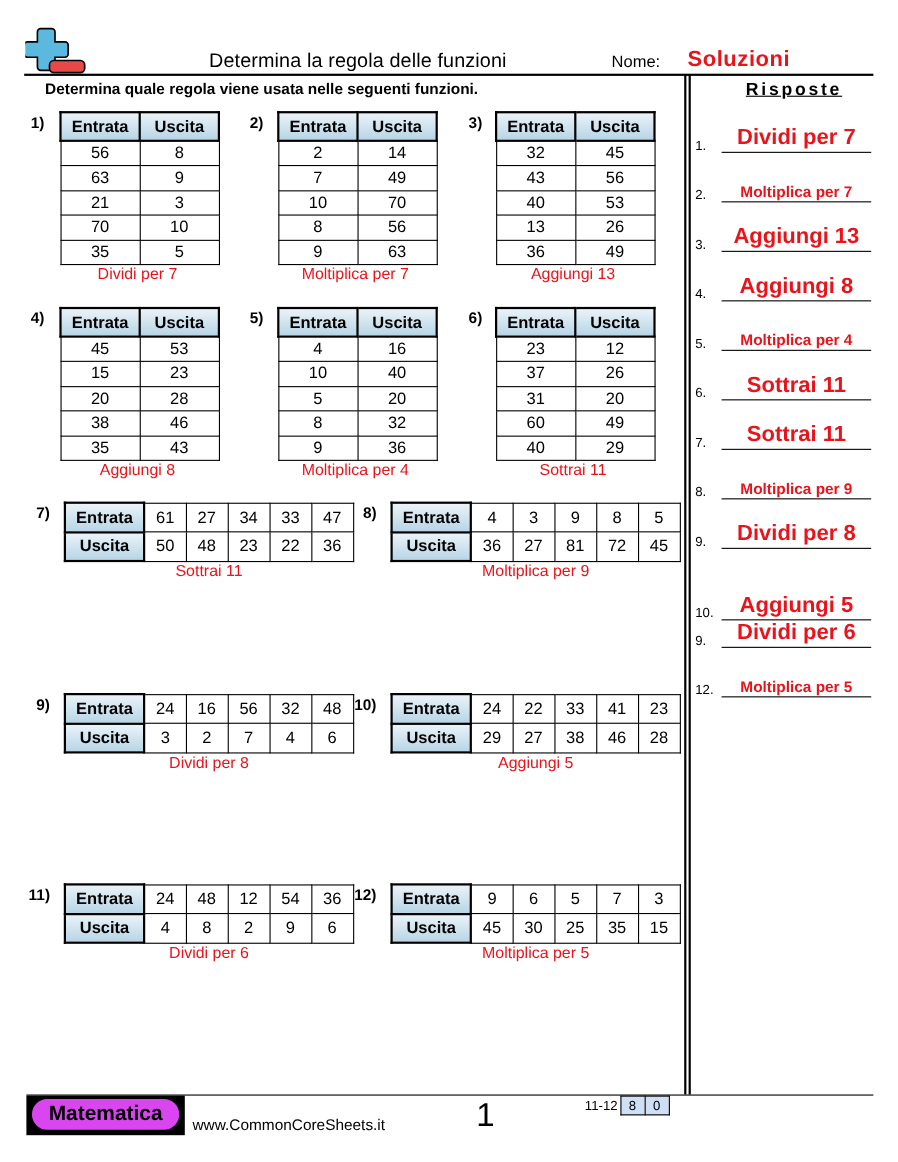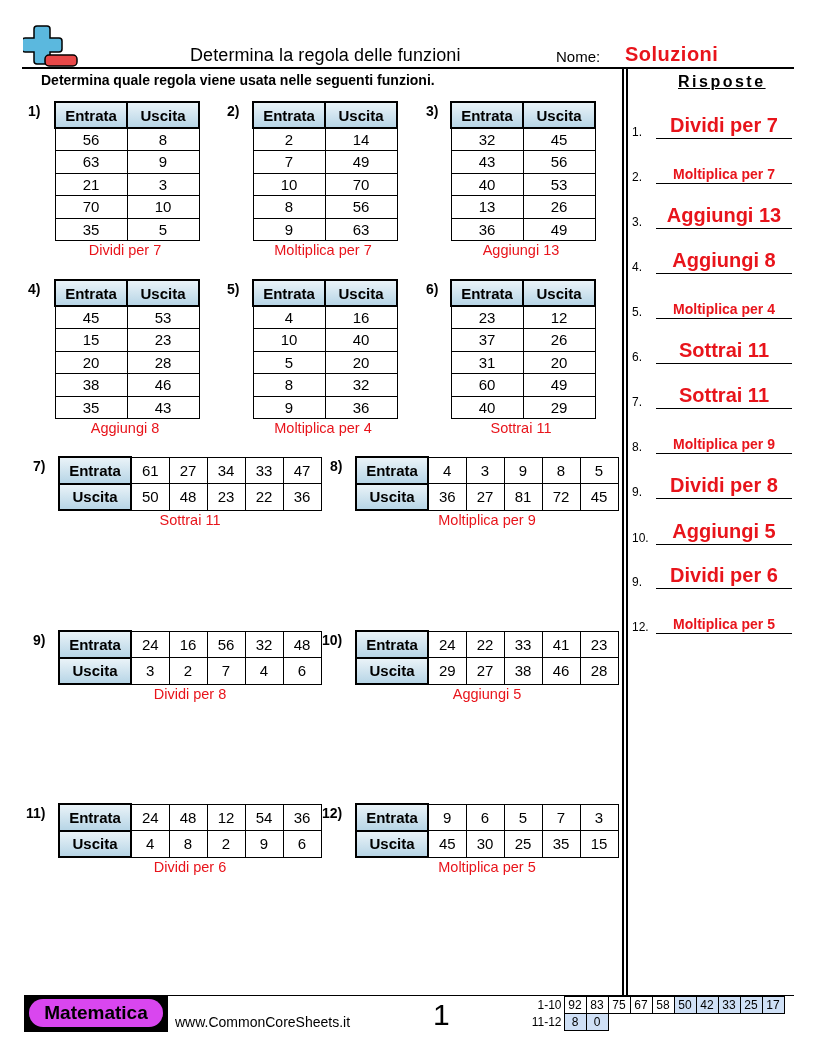--- a/index.html
+++ b/index.html
@@ -430,21 +430,21 @@
 <div class="answer-row" style="top:430px">
     <span class="answer-num">8.</span>
     <span class="answer-text small">Moltiplica per 9</span>
     <div class="answer-line"></div>
   </div>
 <div class="answer-row" style="top:475px">
     <span class="answer-num">9.</span>
     <span class="answer-text big">Dividi per 8</span>
     <div class="answer-line"></div>
   </div>
-<div class="answer-row" style="top:521px">
+<div class="answer-row" style="top:540px">
     <span class="answer-num">10.</span>
     <span class="answer-text big">Aggiungi 5</span>
     <div class="answer-line"></div>
   </div>
 <div class="answer-row" style="top:565px">
     <span class="answer-num">9.</span>
     <span class="answer-text big">Dividi per 6</span>
     <div class="answer-line"></div>
   </div>
 <div class="answer-row" style="top:610px">
@@ -455,33 +455,20 @@
 
 <div class="footer-rule"></div>
 <div class="brand-box">
   <div class="brand-pill">Matematica</div>
 </div>
 <div class="site">www.CommonCoreSheets.it</div>
 <div class="page-num">1</div>
 
 <table class="score-table">
   <tbody>
-      <tr>
-    <td class="lbl">1-10</td>
-    <td>92</td>
-    <td>83</td>
-    <td>75</td>
-    <td>67</td>
-    <td>58</td>
-    <td class="hl">50</td>
-    <td class="hl">42</td>
-    <td class="hl">33</td>
-    <td class="hl">25</td>
-    <td class="hl">17</td>
-  </tr>
   <tr>
     <td class="lbl">11-12</td>
     <td class="hl">8</td>
     <td class="hl">0</td>
     <td class="nb"></td>
         <td class="nb"></td>
         <td class="nb"></td>
         <td class="nb"></td>
         <td class="nb"></td>
         <td class="nb"></td>

